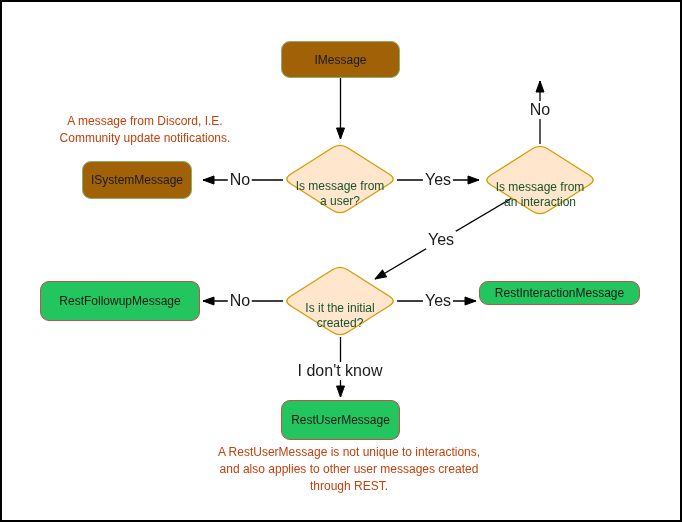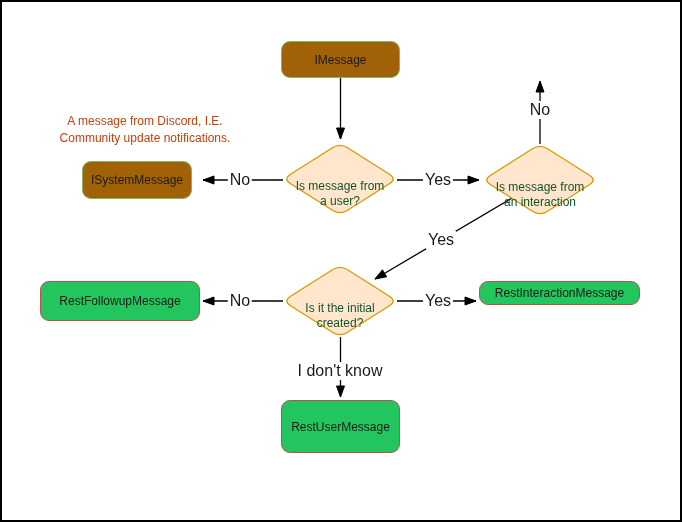--- a/index.html
+++ b/index.html
@@ -69,33 +69,36 @@
 
     <path d="M 288.6,172.2 L 330.4,145.8 Q 338,141 345.6,145.8 L 387.4,172.2 Q 395,177 387.4,181.8 L 345.6,208.2 Q 338,213 330.4,208.2 L 288.6,181.8 Q 281,177 288.6,172.2 Z" stroke-width="1.3" stroke="#d79b00" fill="#ffe6cc"></path>
     <path d="M 488.6,173.2 L 530.4,146.8 Q 538,142 545.6,146.8 L 587.4,173.2 Q 595,178 587.4,182.8 L 545.6,209.2 Q 538,214 530.4,209.2 L 488.6,182.8 Q 481,178 488.6,173.2 Z" stroke-width="1.3" stroke="#d79b00" fill="#ffe6cc"></path>
     <path d="M 288.6,294.2 L 330.4,267.8 Q 338,263 345.6,267.8 L 387.4,294.2 Q 395,299 387.4,303.8 L 345.6,330.2 Q 338,335 330.4,330.2 L 288.6,303.8 Q 281,299 288.6,294.2 Z" stroke-width="1.3" stroke="#d79b00" fill="#ffe6cc"></path>
   </svg>
 
   <div class="node green" style="left:279px; top:39px; width:119px; height:37px;">IMessage</div>
   <div class="node green" style="left:80px; top:159px; width:110px; height:38px;">ISystemMessage</div>
   <div class="node red" style="left:38px; top:279px; width:160px; height:40px;">RestFollowupMessage</div>
   <div class="node red" style="left:477px; top:279px; width:161px; height:24px;">RestInteractionMessage</div>
-  <div class="node red" style="left:279px; top:398px; width:119px; height:53px;">RestUserMessage</div>
+  <div class="node red" style="left:279px; top:398px; width:119px; height:40px;">RestUserMessage</div>
 
   <div class="dtext" style="left:286px; top:161px; width:104px; height:32px;">Is message from
 a user?</div>
   <div class="dtext" style="left:486px; top:162px; width:104px; height:32px;">Is message from
 an interaction</div>
   <div class="dtext" style="left:286px; top:283px; width:104px; height:32px;">Is it the initial
 created?</div>
 
   <span class="elabel" style="left:238px; top:178px;">No</span>
   <span class="elabel" style="left:436px; top:178px;">Yes</span>
   <span class="elabel" style="left:538px; top:108px;">No</span>
   <span class="elabel" style="left:439px; top:238px;">Yes</span>
   <span class="elabel" style="left:238px; top:299px;">No</span>
   <span class="elabel" style="left:436px; top:299px;">Yes</span>
   <span class="elabel" style="left:338px; top:369px;">I don't know</span>
 
   <div class="note" style="left:33px; top:111px; width:220px;">A message from Discord, I.E.
 Community update notifications.</div>
+  <div class="note" style="left:172px; top:442px; width:350px;">A RestUserMessage is not unique to interactions,
+and also applies to other user messages created
+through REST.</div>
 
 </div>
 
 </body></html>

